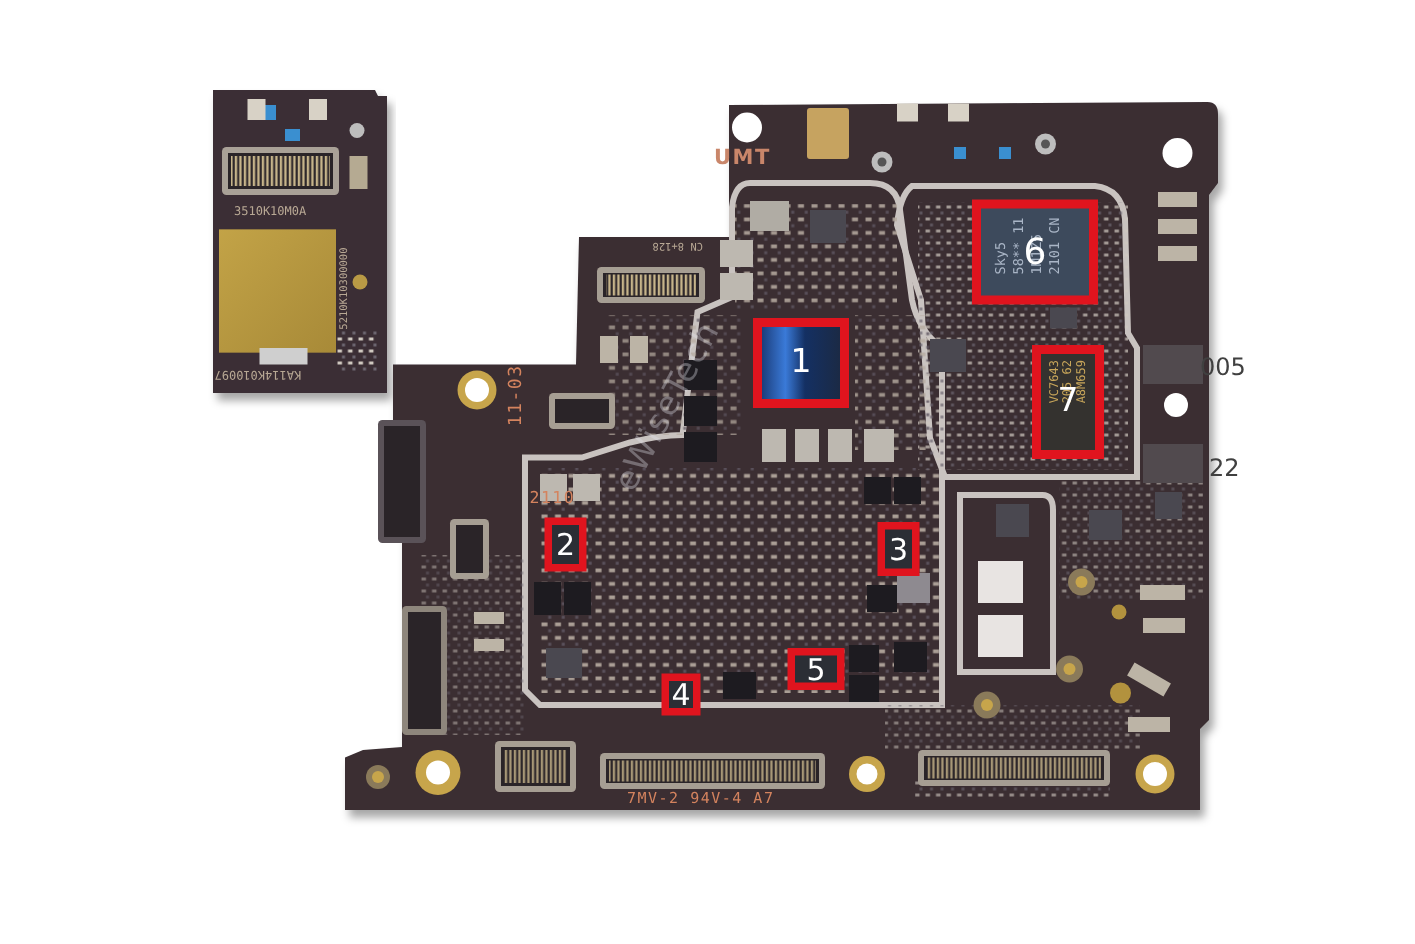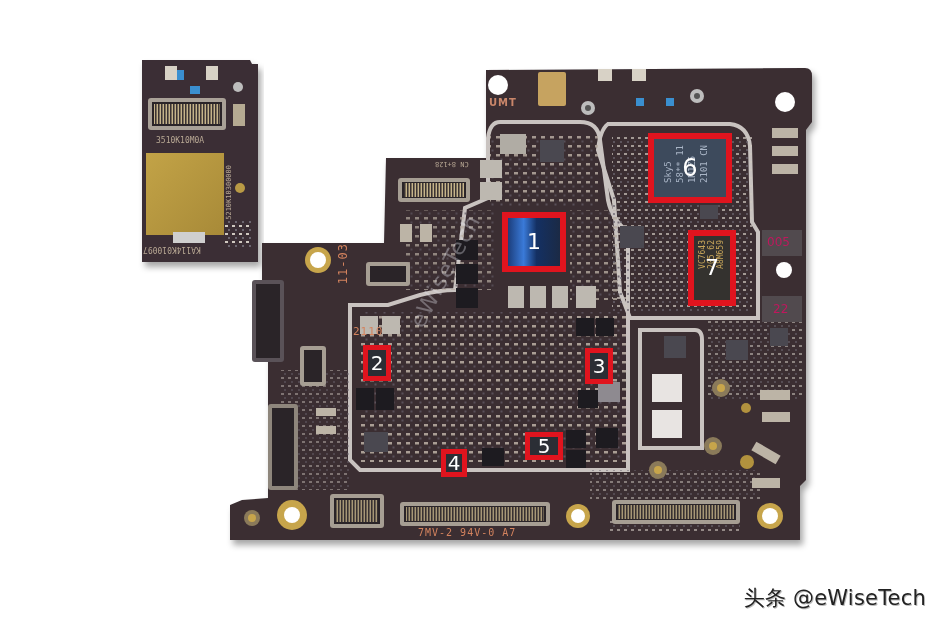--- a/index.html
+++ b/index.html
@@ -3,21 +3,21 @@
 <meta charset="utf-8">
 <style>
   html,body{margin:0;padding:0;background:#ffffff;}
   body{width:943px;height:629px;position:relative;overflow:hidden;font-family:"Liberation Sans",sans-serif;}
   .stage{position:absolute;left:0;top:0;width:943px;height:629px;}
   svg{position:absolute;left:0;top:0;}
   .marker{position:absolute;background:#e0141e;border:0;box-sizing:border-box;display:flex;align-items:center;justify-content:center;}
   .marker .inner{position:absolute;background:#2b2e35;}
   .marker span{position:relative;color:#ffffff;font-family:"DejaVu Sans",sans-serif;font-size:20px;line-height:1;z-index:2;}
   .silk{position:absolute;color:#d4835e;font-family:"DejaVu Sans Mono",monospace;font-size:11px;letter-spacing:1px;}
-  .silk-g{position:absolute;color:#be185d;font-family:"DejaVu Sans",sans-serif;font-size:12px;}
+  .silk-g{position:absolute;color:#404040;font-family:"DejaVu Sans",sans-serif;font-size:16px;margin-left:33px;}
   .chiptext{position:absolute;color:#9aa6b8;font-family:"DejaVu Sans Mono",monospace;font-size:8px;line-height:9px;white-space:pre;}
   .watermark{position:absolute;right:17px;top:584px;font-family:"DejaVu Sans",sans-serif;font-size:21px;color:#222;letter-spacing:0.2px;text-shadow:1px 1px 0 #bbb;}
 </style>
 </head>
 <body>
 
 <div class="stage">
 <svg width="943" height="629" viewBox="0 0 943 629">
   <defs>
     <filter id="shadow" x="-5%" y="-5%" width="110%" height="115%">
@@ -235,27 +235,26 @@
 </div>
 
 <div class="marker" style="left:688px;top:230px;width:48px;height:76px;">
   <div class="inner" style="left:6px;top:6px;width:36px;height:64px;background:#34322f;"></div>
   <div class="chiptext" style="left:10px;top:10px;writing-mode:vertical-rl;transform:rotate(180deg);font-size:8px;line-height:9px;color:#c8a65a;">VC7643
 205 62
 A8M659</div>
   <span style="font-size:22px;">7</span>
 </div>
 
-<div class="silk" style="left:489px;top:97px;font-family:'DejaVu Sans',sans-serif;font-weight:bold;font-size:10px;color:#c9866a;">UMT</div>
+<div class="silk" style="left:476px;top:97px;font-family:'DejaVu Sans',sans-serif;font-weight:bold;font-size:14px;color:#c9866a;">UMT</div>
 <div class="silk" style="left:156px;top:136px;font-size:8px;color:#b8a894;letter-spacing:0;">3510K10M0A</div>
 <div class="silk" style="left:225px;top:165px;font-size:7px;color:#b8a894;letter-spacing:0;writing-mode:vertical-rl;transform:rotate(180deg);">5210K10300000</div>
 <div class="silk" style="left:143px;top:245px;font-size:8px;color:#b8a894;letter-spacing:0;transform:rotate(180deg);">KA114K010097</div>
 <div class="silk" style="left:336px;top:243px;font-size:12px;writing-mode:vertical-rl;transform:rotate(180deg);">11-03</div>
 <div class="silk" style="left:308px;top:325px;font-size:11px;margin-left:45px;">2110</div>
 <div class="silk" style="left:435px;top:160px;font-size:7px;color:#b8a894;letter-spacing:0;transform:rotate(180deg);">CN 8+128</div>
-<div class="silk" style="left:418px;top:527px;font-size:10px;">7MV-2 94V-0 A7</div>
+<div class="silk" style="left:418px;top:527px;font-size:10px;">7MV-2 94V-4 A7</div>
 <div class="silk-g" style="left:767px;top:235px;">005</div>
 <div class="silk-g" style="left:773px;top:302px;">22</div>
 
 <div style="position:absolute;left:405px;top:320px;font-family:'DejaVu Sans',sans-serif;font-size:22px;color:rgba(225,225,235,0.35);transform:rotate(-62deg);transform-origin:left top;letter-spacing:1px;">eWiseTech</div>
 
-<div class="watermark">头条 @eWiseTech</div>
 </div>
 
 </body></html>

